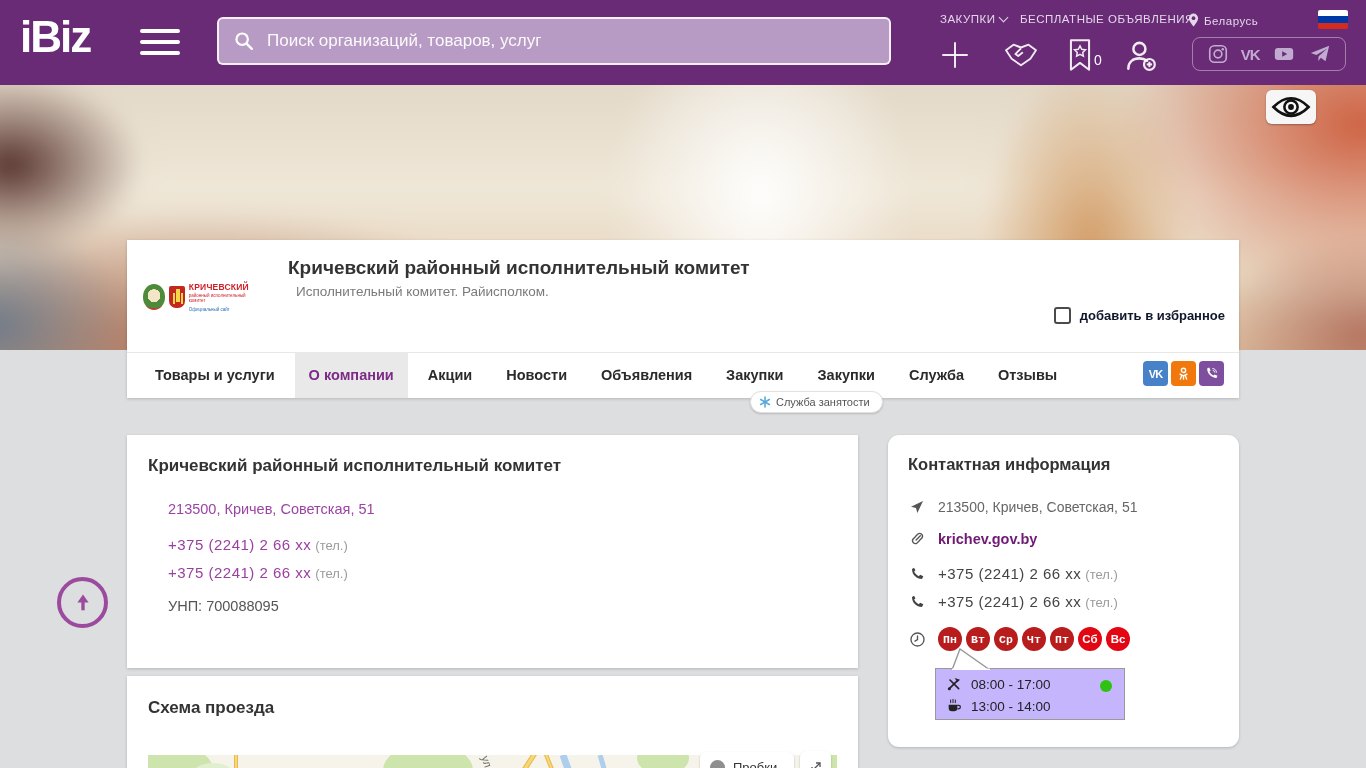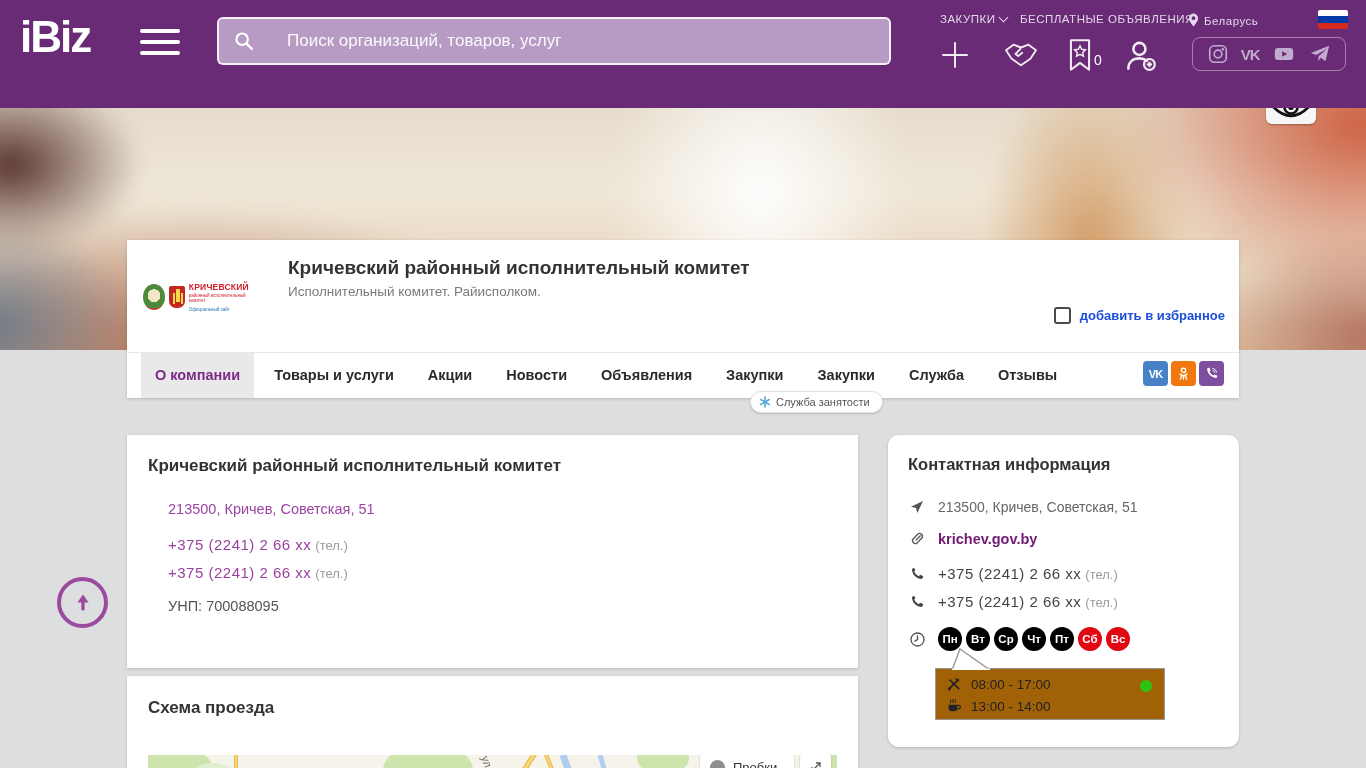--- a/index.html
+++ b/index.html
@@ -1,27 +1,27 @@
 <!DOCTYPE html>
 <html><head>
 <meta charset="utf-8">
 <style>
   * { margin:0; padding:0; box-sizing:border-box; }
   html,body { width:1366px; height:768px; overflow:hidden; }
   body { font-family:"Liberation Sans", sans-serif; background:#dcdedf; }
   #root { position:relative; width:1366px; height:768px; overflow:hidden; }
 
   
-  .header { position:absolute; left:0; top:0; width:1366px; height:108px; background:#692a76; z-index:30; }
+  .header { position:absolute; left:0; top:0; width:1366px; height:85px; background:#692a76; z-index:30; }
   .logo { position:absolute; left:20px; top:12px; font-size:44px; font-weight:bold; color:#fff; letter-spacing:-2px; cursor:pointer; }
   .burger { position:absolute; left:140px; top:29px; width:40px; height:28px; cursor:pointer; }
   .burger span { display:block; height:4px; background:#fff; border-radius:2px; margin-bottom:7px; }
   .searchbox { position:absolute; left:217px; top:17px; width:674px; height:48px; background:#b79bc4; border:2px solid rgba(255,255,255,.85); border-radius:6px; display:flex; align-items:center; padding:0 14px; }
   .searchbox svg { flex:0 0 auto; margin-right:12px; color:#fff; }
-  .searchbox input { flex:1; background:transparent; border:none; outline:none; font-size:17px; color:#fff; font-family:"Liberation Sans", sans-serif;margin-left:20px; }
+  .searchbox input { flex:1; background:transparent; border:none; outline:none; font-size:17px; color:#fff; font-family:"Liberation Sans", sans-serif; }
   .searchbox input::placeholder { color:#fff; opacity:.95; }
   .toplink { position:absolute; top:13px; font-size:11.5px; color:#e3d7ea; letter-spacing:.5px; cursor:pointer; white-space:nowrap; }
   .chev { display:inline-block; width:7px; height:7px; border-right:1.5px solid #e3d7ea; border-bottom:1.5px solid #e3d7ea; transform:rotate(45deg); margin-left:5px; vertical-align:2px; }
   .flag { position:absolute; left:1318px; top:10px; width:30px; height:19px; border-radius:2px; overflow:hidden; cursor:pointer; }
   .flag div { height:33.33%; }
   .hicon { position:absolute; color:rgba(255,255,255,.9); cursor:pointer; }
   .fav-count { position:absolute; left:1094px; top:52px; color:#fff; font-size:14px; }
   .socialbox { position:absolute; left:1192px; top:37px; width:154px; height:34px; border:1px solid rgba(255,255,255,.4); border-radius:8px; display:flex; align-items:center; justify-content:space-around; padding:0 8px; color:#c2abd0; }
   .socialbox .sico { cursor:pointer; display:flex; align-items:center; }
   .vk-text { font-weight:bold; font-size:15px; color:#c2abd0; letter-spacing:-1px; }
@@ -48,24 +48,24 @@
   .company-card { left:127px; top:240px; width:1112px; height:158px; z-index:10; }
   .company-logo { position:absolute; left:16px; top:10px; width:110px; height:93px; background:#fff; display:flex; align-items:center; justify-content:center; gap:4px; cursor:pointer; }
   .emblem1 { width:26px; height:26px; border-radius:50%; background:radial-gradient(circle at 50% 45%, #f3e6c8 0 35%, #4d8a3a 36% 70%, #c23b2e 71% 100%); }
   .emblem2 { width:18px; height:22px; background:#c4271f; border-radius:2px 2px 7px 7px; position:relative; }
   .emblem2:after { content:""; position:absolute; left:7px; top:3px; width:4px; height:13px; background:#f5d74a; box-shadow:-4px 3px 0 -1px #f5d74a, 4px 3px 0 -1px #f5d74a; }
   .logo-texts { display:flex; flex-direction:column; }
   .logo-title { color:#d01f26; font-weight:bold; font-size:8.5px; letter-spacing:.2px; }
   .logo-sub { color:#d01f26; font-size:4.5px; margin-top:1px; }
   .logo-cap { color:#2b6fb5; font-size:4.5px; margin-top:4px; }
   .company-title { position:absolute; left:161px; top:17px; font-size:19px; font-weight:bold; color:#333; }
-  .company-sub { position:absolute; left:161px; top:44px; font-size:13.5px; color:#7a7a7a; }
+  .company-sub { position:absolute; left:169px; top:44px; font-size:13.5px; color:#7a7a7a; }
   .fav-row { position:absolute; right:14px; top:67px; display:flex; align-items:center; gap:9px; cursor:pointer; }
   .fav-check { width:17px; height:17px; border:2px solid #4a4a4a; border-radius:3px; background:#fff; }
-  .fav-label { color:#1d4ed8; font-size:13px; font-weight:bold; }
+  .fav-label { color:#0f172a; font-size:13px; font-weight:bold; }
   .tabs { position:absolute; left:0; top:112px; width:1112px; height:46px; border-top:1px solid #e8e8e8; display:flex; align-items:stretch; padding-left:14px; }
   .tab { line-height:45px; padding:0 14px; margin-right:6px; font-size:14.5px; font-weight:bold; color:#2b2b2b; cursor:pointer; white-space:nowrap; }
   .tab.active { background:#e9e9e9; color:#7c2c86; }
   .tab-socials { position:absolute; right:15px; top:121px; display:flex; gap:3px; }
   .sbtn { width:25px; height:25px; border-radius:4px; display:flex; align-items:center; justify-content:center; cursor:pointer; color:#fff; }
   .sbtn.vk { background:#4781c8; font-weight:bold; font-size:11px; letter-spacing:-1px; }
   .sbtn.ok { background:#f1780c; }
   .sbtn.viber { background:#7d4f9e; }
 
   .vac-tooltip { position:absolute; left:750px; top:391px; height:22px; background:#fff; border:1px solid #e2e2e2; border-radius:11px; box-shadow:0 1px 2px rgba(0,0,0,.18); display:flex; align-items:center; gap:5px; padding:0 12px 0 8px; z-index:12; font-size:11px; color:#555; white-space:nowrap; }
@@ -95,23 +95,23 @@
   .contact-card { left:888px; top:435px; width:351px; height:312px;border-radius:11px; }
   .contact-title { position:absolute; left:20px; top:20px; font-size:16.5px; font-weight:bold; color:#333; }
   .crow { position:absolute; left:20px; display:flex; align-items:center; gap:12px; }
   .crow .cicon { width:18px; display:flex; justify-content:center; color:#555; }
   .contact-address { font-size:14px; color:#666; }
   .contact-site { font-size:14.5px; font-weight:bold; color:#701a75; cursor:pointer; }
   .cphone { font-size:15px; color:#444; letter-spacing:.5px; }
   .cphone .sfx { color:#9b9b9b; font-size:13px; letter-spacing:0; margin-left:4px; }
   .days { display:flex; gap:4px; }
   .day { width:24px; height:24px; border-radius:50%; color:#fff; font-size:11.5px; font-weight:bold; display:flex; align-items:center; justify-content:center; cursor:pointer; }
-  .day.open { background:#000000; }
+  .day.open { background:#b91c1c;font-family:Liberation Mono, monospace; }
   .day.closed { background:#e30613; }
-  .sched-box { position:absolute; left:47px; top:233px; width:230px; height:52px; background:#a16207; border:1px solid #999; padding:4px 10px; z-index:3; }
+  .sched-box { position:absolute; left:47px; top:233px; width:190px; height:52px; background:#c4b5fd; border:1px solid #999; padding:4px 10px; z-index:3; }
   .sched-row { display:flex; align-items:center; gap:9px; height:22px; }
   .sched-time { font-size:13.5px; color:#222; }
   .open-dot { position:absolute; right:12px; top:11px; width:12px; height:12px; border-radius:50%; background:#2ec211; }
   .sched-pointer { position:absolute; left:14px; top:-21px; }
 
   
   .scrolltop { position:absolute; left:57px; top:577px; width:51px; height:51px; border:4px solid #9c4a9e; border-radius:50%; display:flex; align-items:center; justify-content:center; cursor:pointer; color:#9c4a9e; }
 </style>
 </head>
 <body>
@@ -213,22 +213,22 @@
         <span class="logo-cap">Официальный сайт</span>
       </div>
     </div>
     <div class="company-title">Кричевский районный исполнительный комитет</div>
     <div class="company-sub">Исполнительный комитет. Райисполком.</div>
     <div class="fav-row">
       <div class="fav-check"></div>
       <span class="fav-label">добавить в избранное</span>
     </div>
     <div class="tabs">
+        <div class="tab">Товары и услуги</div>
         <div class="tab active">О компании</div>
-        <div class="tab">Товары и услуги</div>
         <div class="tab">Акции</div>
         <div class="tab">Новости</div>
         <div class="tab">Объявления</div>
         <div class="tab">Закупки</div>
         <div class="tab">Закупки</div>
         <div class="tab">Служба</div>
         <div class="tab">Отзывы</div>
       </div>
     <div class="tab-socials">
       <div class="sbtn vk">VK</div>

